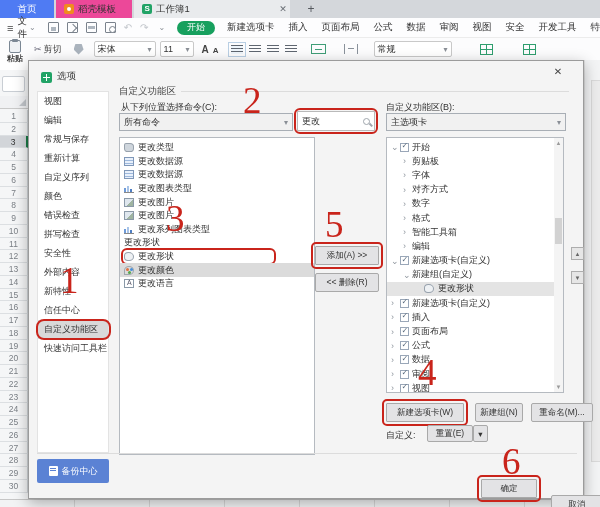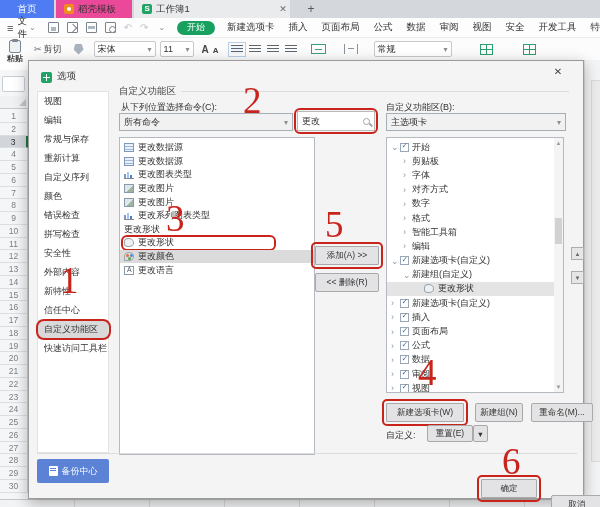--- a/index.html
+++ b/index.html
@@ -317,20 +317,24 @@
     <div class="combo2" style="left:90px; top:52px; width:174px;align-items:center;">
       <span>所有命令</span>
       <span class="caret">▾</span>
     </div>
     <div class="searchwrap">
       <input class="search" readonly="" value="更改" style="">
       <span class="mag"></span>
     </div>
 
     <div class="cmdlist">
+        <div class="cmd-row ic-shape-outline">
+        <span class="cic"></span>
+        <span>更改类型</span>
+      </div>
         <div class="cmd-row ic-datasource">
         <span class="cic"></span>
         <span>更改数据源</span>
       </div>
         <div class="cmd-row ic-datasource">
         <span class="cic"></span>
         <span>更改数据源</span>
       </div>
         <div class="cmd-row ic-chart">
         <span class="cic"></span>

